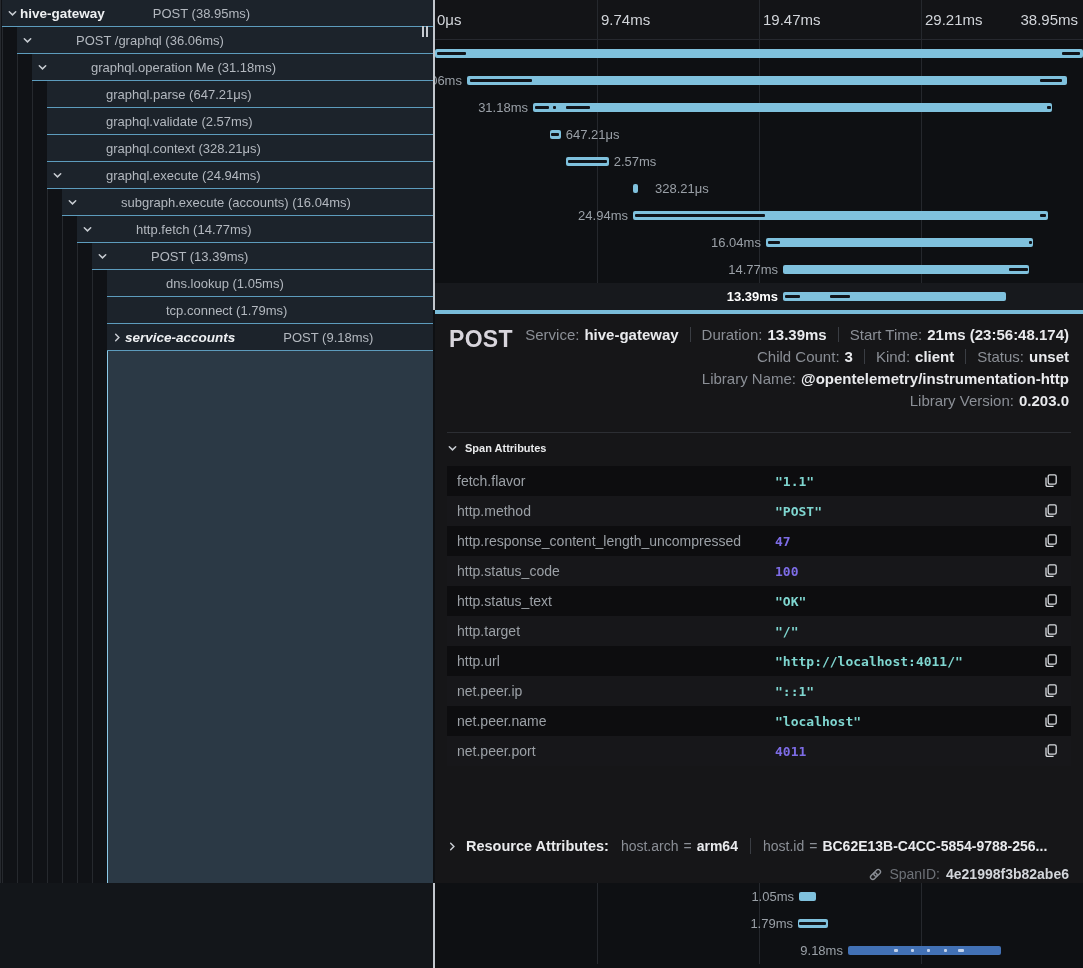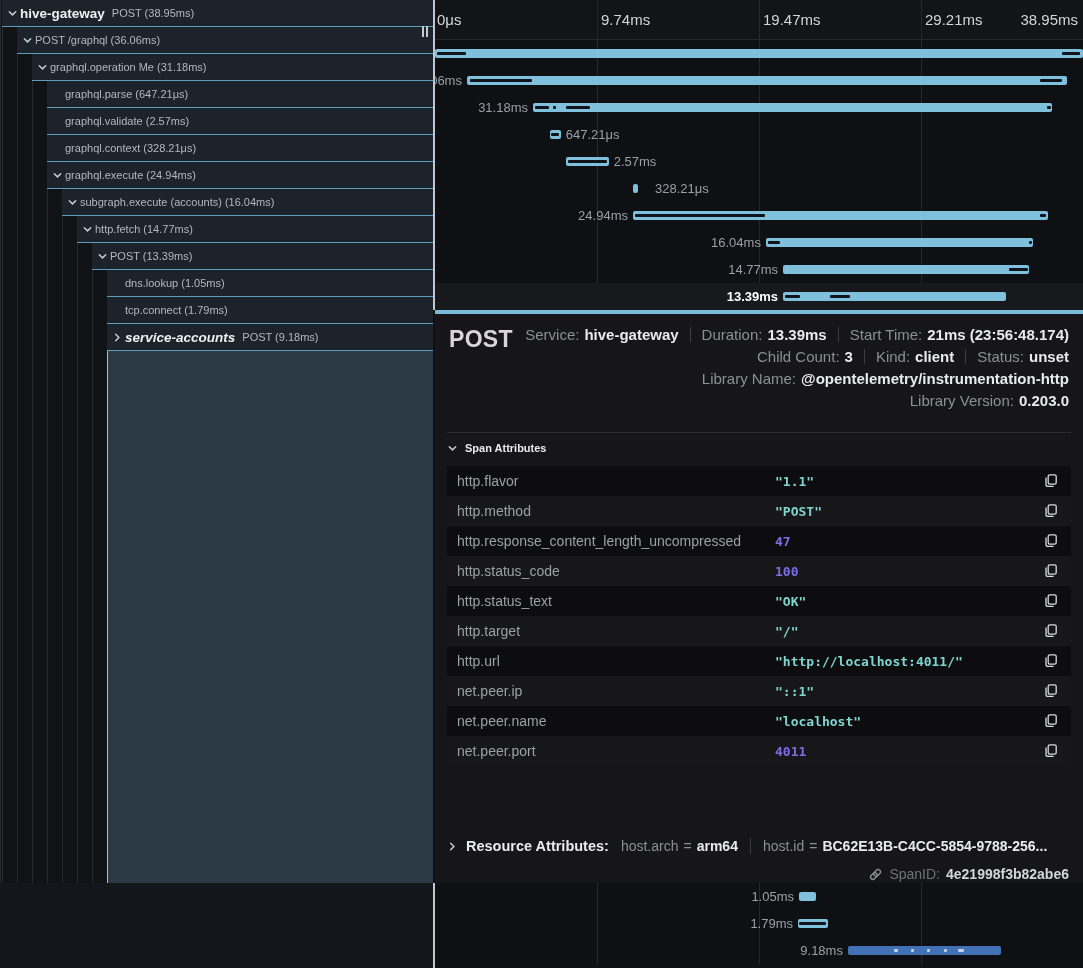--- a/index.html
+++ b/index.html
@@ -19,21 +19,21 @@
 
   .trow { position:relative; height:27px; width:433px; }
   .guides { position:absolute; left:0; top:0; bottom:0; background-color:#101216;
             background-image:repeating-linear-gradient(90deg,#26292e 0 1px,transparent 1px 15px);
             background-position:2px 0; }
   .tcontent { position:absolute; top:0; bottom:0; right:0; background:#1c232b; border-bottom:1px solid #5d9cbd;
               display:flex; align-items:center; padding-left:2px; overflow:hidden; white-space:nowrap; cursor:pointer; }
   .tchev { width:16px; min-width:16px; display:flex; align-items:center; justify-content:center; color:#c9cdd3; cursor:pointer; }
   .tsvc { font-weight:700; color:#eef0f2; font-size:13.5px; margin-right:7px; }
   .tsvc.it { font-style:italic; }
-  .topn { color:#b3b8bf; font-size:11px; }
+  .topn { color:#b3b8bf; font-size:13px;margin-left:41px; }
 
   #detail-left { position:absolute; left:0; top:310px; width:433px; height:573px; }
   #detail-left .guides { width:107px; }
   #detail-left .fill { position:absolute; left:107px; right:0; top:0; bottom:0; background:#2b3945;
                        border-left:1px solid #8ccbe8; border-top:1px solid #8ccbe8; }
 
   
   .vdiv { position:absolute; left:433px; width:2px; background:#c2c7cd; z-index:5; }
   #vdiv-top { top:0; height:310px; }
   #vdiv-bot { top:883px; height:85px; }
@@ -410,21 +410,21 @@
       <div id="sa-header">
         <span class="chev">
           <svg width="11" height="11" viewBox="0 0 12 12">
               <path d="M2.5 4 L6 7.5 L9.5 4" fill="none" stroke="currentColor" stroke-width="1.6" stroke-linecap="round"></path>
             </svg>
         </span>
         <span class="t">Span Attributes</span>
       </div>
       <div id="attrs">
   <div class="arow">
-    <span class="akey">http.flavor</span>
+    <span class="akey">fetch.flavor</span>
     <span class="aval string">"1.1"</span>
     <span class="copybtn">
       <svg width="16" height="16" viewBox="0 0 16 16" fill="none" stroke="currentColor" stroke-width="1.3">
         <rect x="5.2" y="1.8" width="8" height="9.4" rx="1.6"></rect>
         <path d="M3 4.6 v6.8 a2 2 0 0 0 2 2 h5.6"></path>
       </svg>
     </span>
   </div>
 
 

